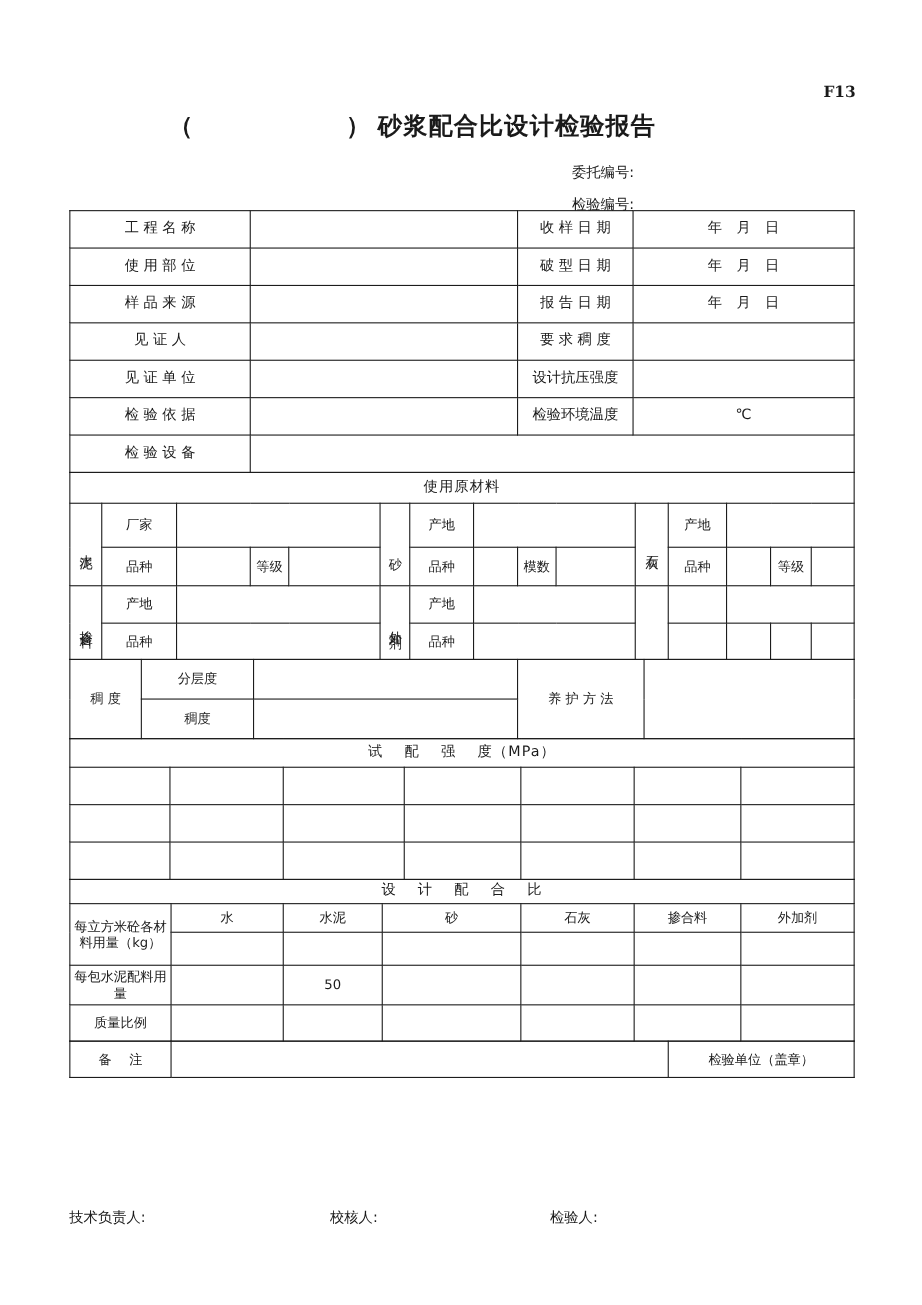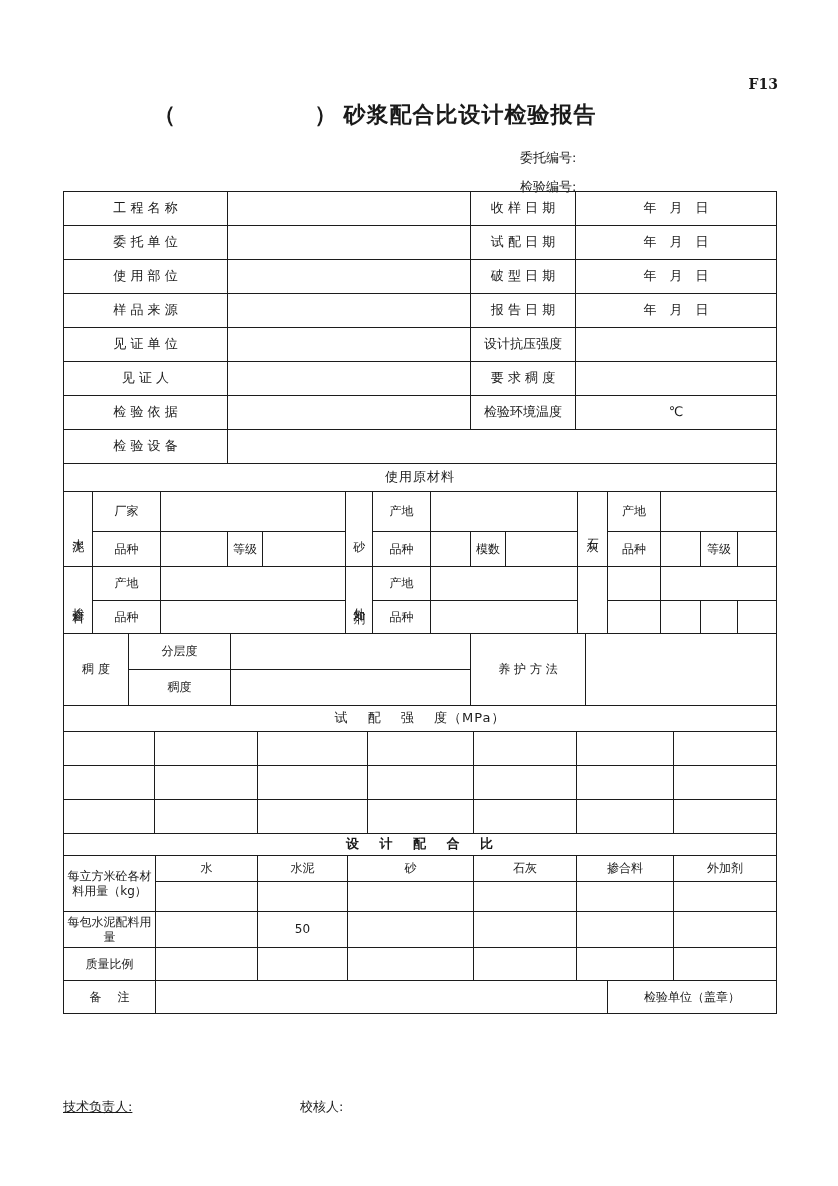--- a/index.html
+++ b/index.html
@@ -34,29 +34,29 @@
     padding:1px 2px;overflow:hidden;line-height:1.25;
     word-break:break-all;
   }
   .t-info td{font-size:13px;}
   .sec-head td{font-size:13px;letter-spacing:1px;}
   .vtext{
     display:inline-block;
     writing-mode:vertical-rl;text-orientation:upright;
     letter-spacing:2px;font-size:12px;line-height:1.05;
   }
-  tr.h22{height:22px;font-weight:bold;} tr.h26{height:26px;} tr.h28{height:28px;margin-top:27px;}
+  tr.h22{height:22px;} tr.h26{height:26px;} tr.h28{height:28px;margin-top:27px;}
   tr.h30{height:30px;} tr.h33{height:33px;} tr.h34{height:34px;}
   tr.h35{height:35px;} tr.h36{height:36px;} tr.h40{height:40px;}
   tr.h42{height:42px;}
   .footer-line{
     position:absolute;top:1098px;left:63px;width:713px;
     font-size:13px;display:flex;
   }
-  .footer-line .f1{width:237px;text-decoration:underline;}
+  .footer-line .f1{width:237px;}
   .footer-line .f2{width:200px;}
   .footer-line .f3{flex:1;}
 </style>
 </head>
 <body>
 
 <div class="sheet">
 
   <div class="form-code">F13</div>
 
@@ -79,47 +79,41 @@
           <col style="width:201px">
         </colgroup>
       <tbody>
           <tr class="h34">
         <td>工 程 名 称</td>
         <td></td>
         <td>收 样 日 期</td>
         <td>年　月　日</td>
       </tr>
       <tr class="h34">
-        <td>委 托 单 位</td>
-        <td></td>
-        <td>试 配 日 期</td>
-        <td>年　月　日</td>
-      </tr>
-      <tr class="h34">
         <td>使 用 部 位</td>
         <td></td>
         <td>破 型 日 期</td>
         <td>年　月　日</td>
       </tr>
       <tr class="h34">
         <td>样 品 来 源</td>
         <td></td>
         <td>报 告 日 期</td>
         <td>年　月　日</td>
       </tr>
       <tr class="h34">
+        <td>见 证 人</td>
+        <td></td>
+        <td>要 求 稠 度</td>
+        <td></td>
+      </tr>
+      <tr class="h34">
         <td>见 证 单 位</td>
         <td></td>
         <td>设计抗压强度</td>
-        <td></td>
-      </tr>
-      <tr class="h34">
-        <td>见 证 人</td>
-        <td></td>
-        <td>要 求 稠 度</td>
         <td></td>
       </tr>
       <tr class="h34">
         <td>检 验 依 据</td>
         <td></td>
         <td>检验环境温度</td>
         <td>℃</td>
       </tr>
       <tr class="h34">
         <td>检 验 设 备</td>
@@ -331,15 +325,16 @@
         <td>检验单位（盖章）</td>
       </tr>
     </tbody>
       </table>
 
   </div>
 
   <div class="footer-line">
     <span class="f1">技术负责人:</span>
     <span class="f2">校核人:</span>
+    <span class="f3">检验人:</span>
   </div>
 
 </div>
 
 </body></html>

